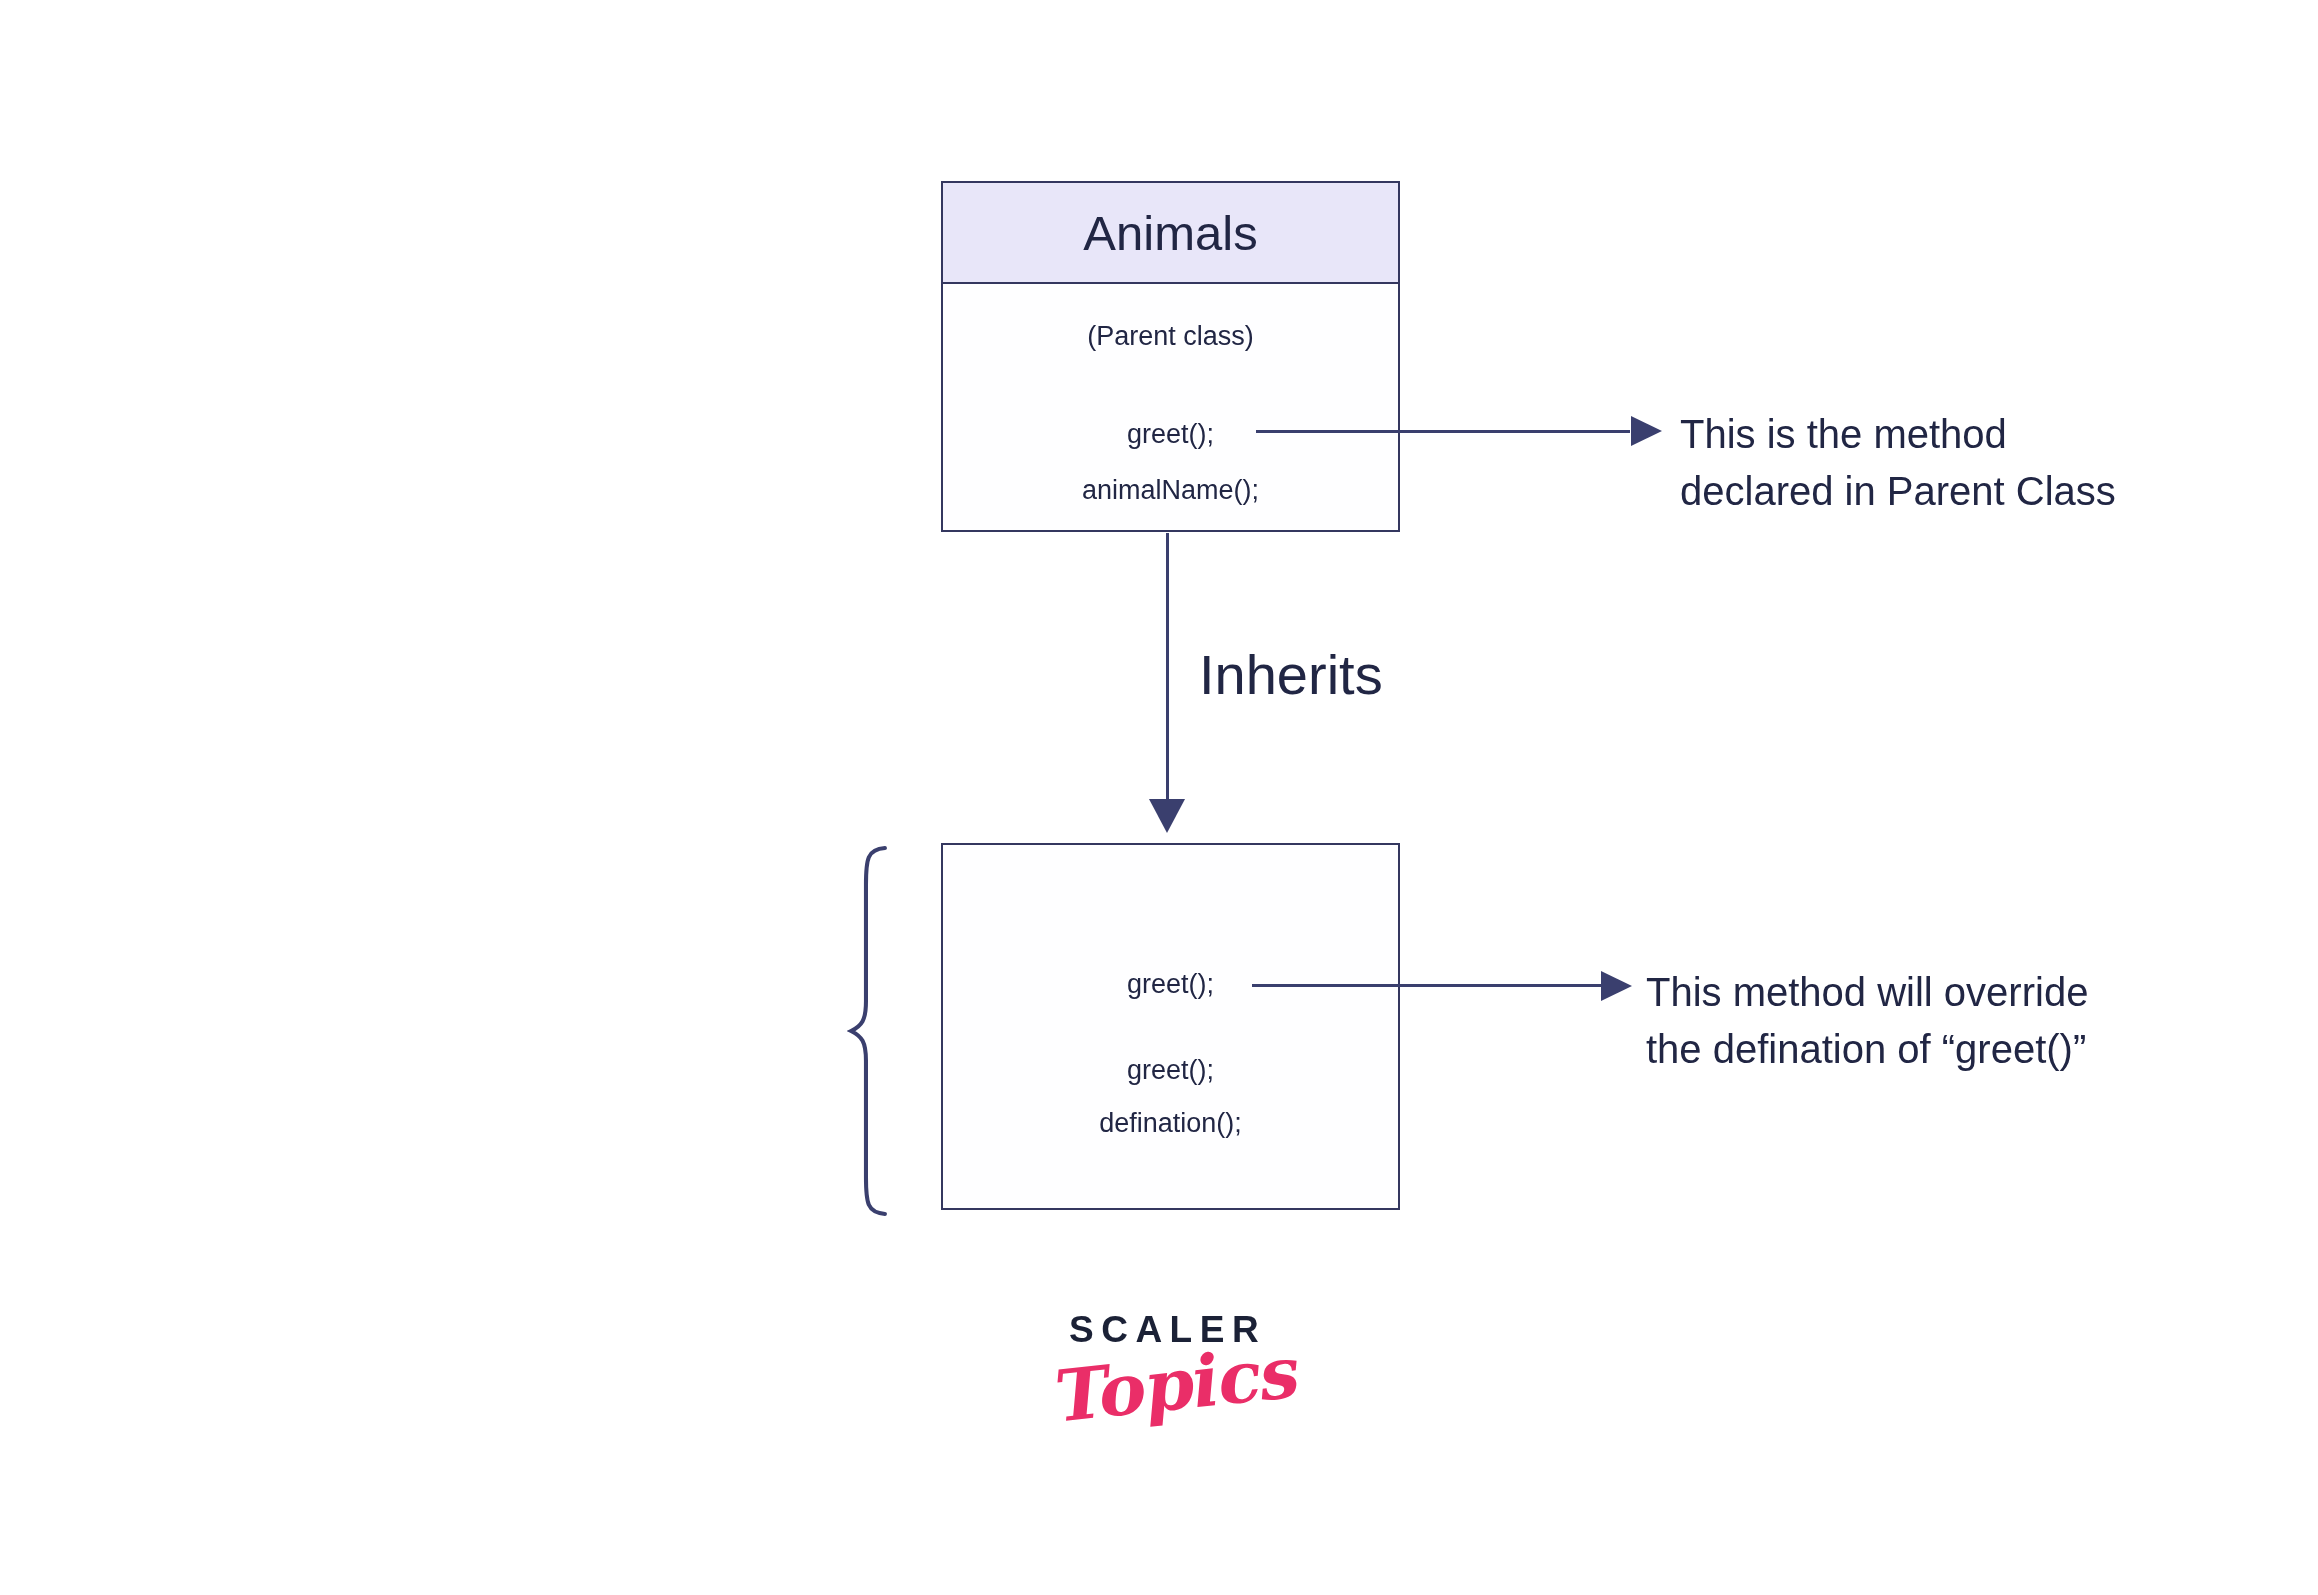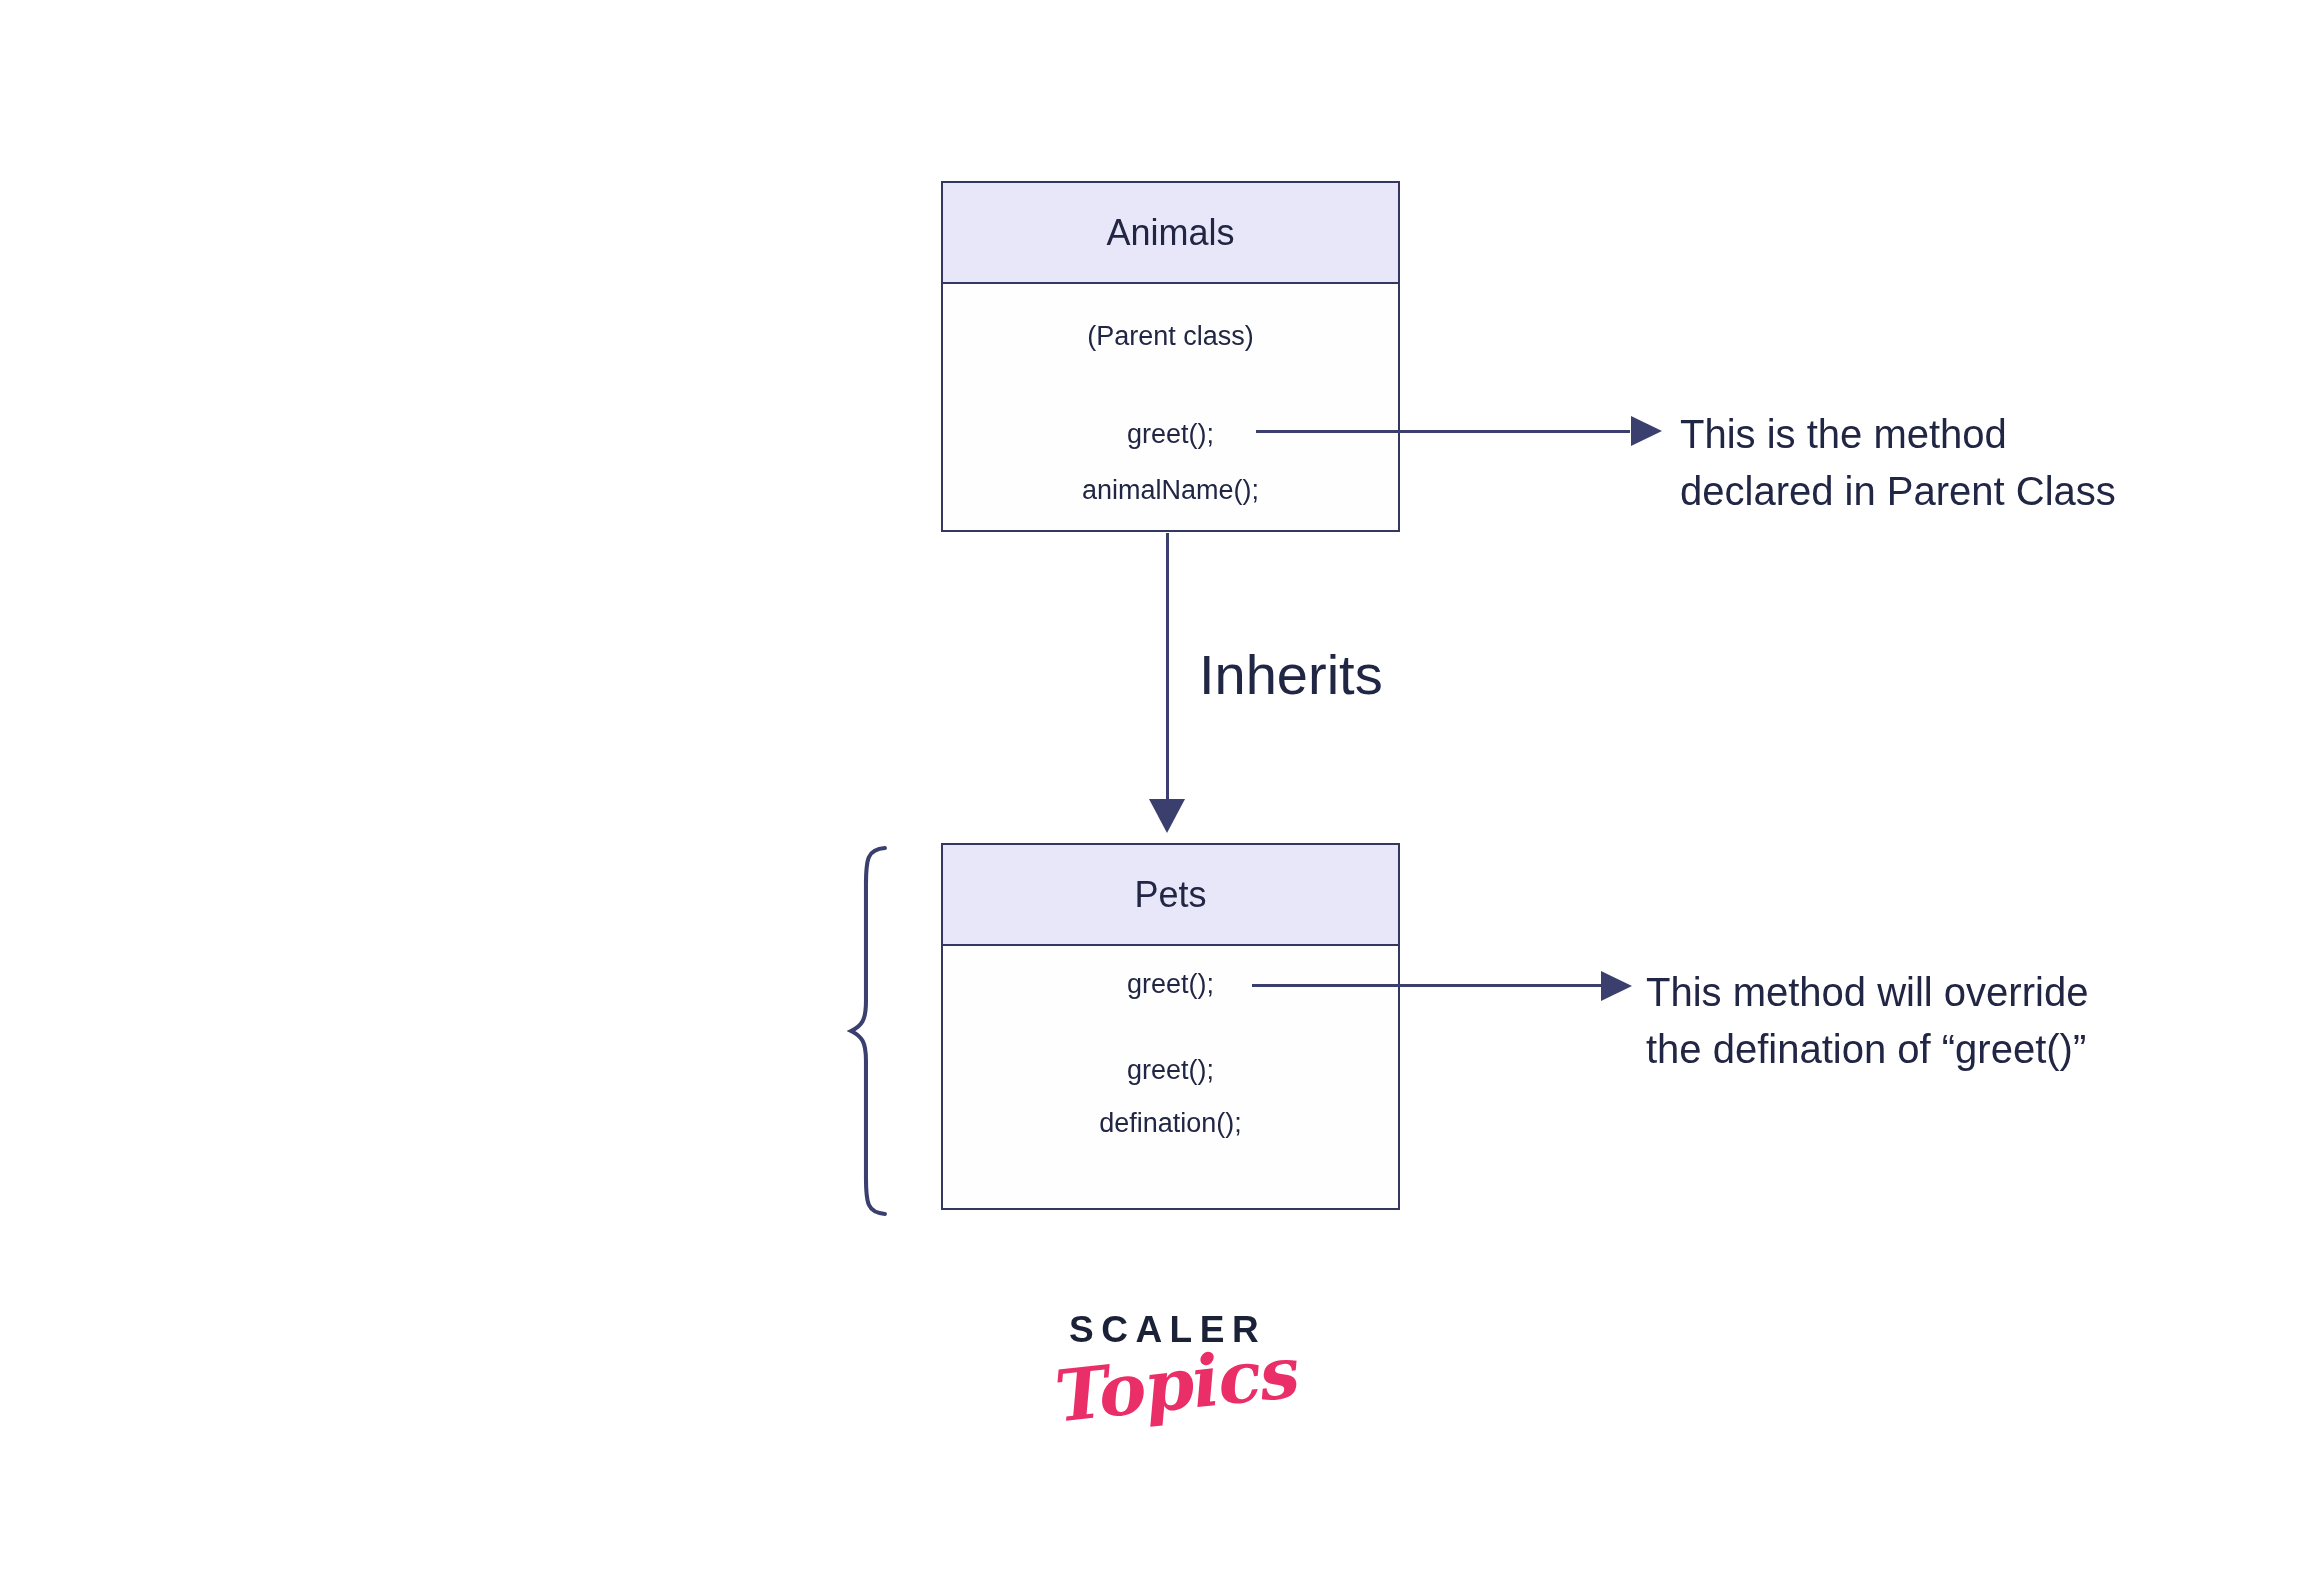--- a/index.html
+++ b/index.html
@@ -22,21 +22,21 @@
     border: 2.7px solid #34375f;
     background: #fefeff;
   }
   .class-box .header {
     height: 101px;
     background: #e8e6f9;
     border-bottom: 2.7px solid #34375f;
     display: flex;
     align-items: center;
     justify-content: center;
-    font-size: 36px;
+    font-size: 49px;
     color: #212644;
   }
   .box-animals { top: 181px; height: 351px; }
   .box-pets    { top: 843px; height: 367px; }
 
   .box-line {
     position: absolute;
     left: 0;
     width: 100%;
     text-align: center;
@@ -121,23 +121,20 @@
   <div class="annotation" style="left:1680px; top:406px;">
     <div>This is the method</div>
     <div>declared in Parent Class</div>
   </div>
 
   <div class="vline" style="left:1166px; top:533px; width:3.4px; height:267px;"></div>
   <div class="arrowhead-down" style="left:1149px; top:799px;"></div>
   <div class="inherits-label" style="left:1199px; top:642px;">Inherits</div>
 
   <div class="class-box box-pets">
-    <div class="header">
-      <span>Pets</span>
-    </div>
     <div class="box-line" style="top:111px;">greet();</div>
     <div class="box-line" style="top:197px;">greet();</div>
     <div class="box-line" style="top:250px;">defination();</div>
   </div>
 
   <div class="hline" style="left:1252px; top:984px; width:349px; height:3.4px;"></div>
   <div class="arrowhead-right" style="left:1601px; top:971px; border-left-width:31px;"></div>
   <div class="annotation" style="left:1646px; top:964px;">
     <div>This method will override</div>
     <div>the defination of “greet()”</div>

